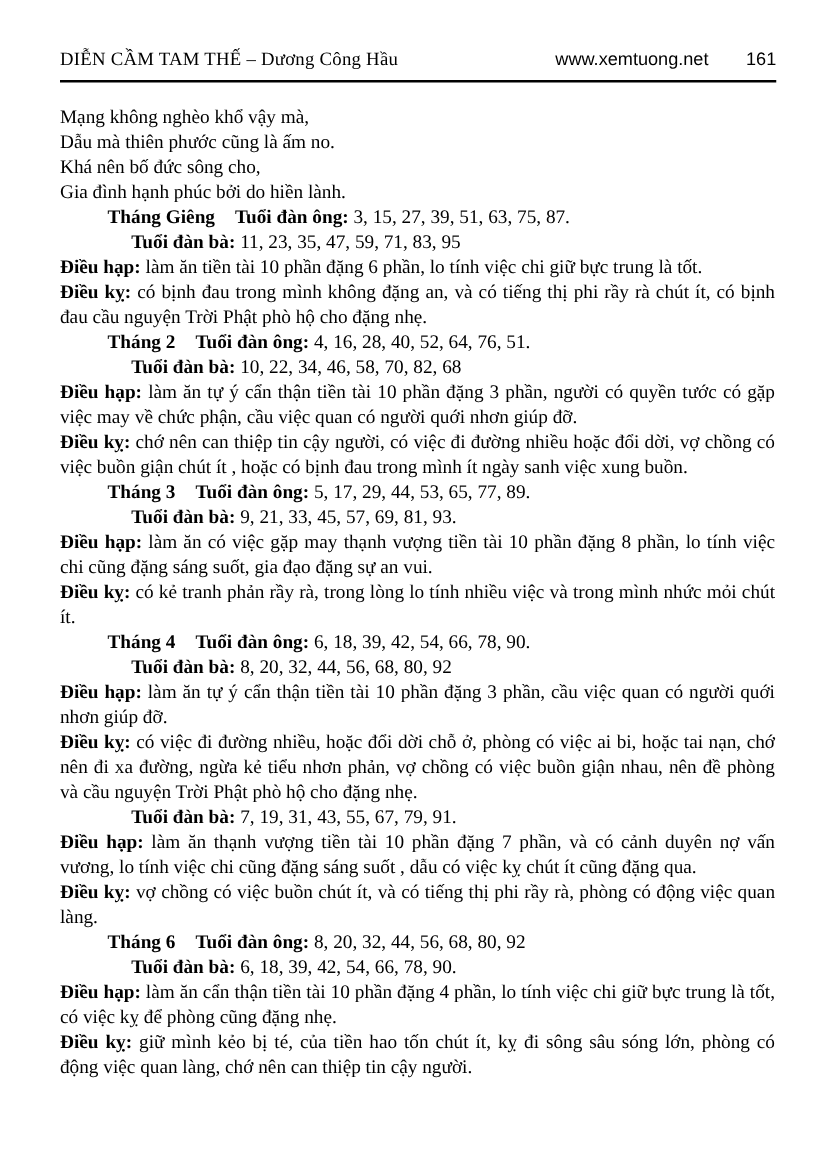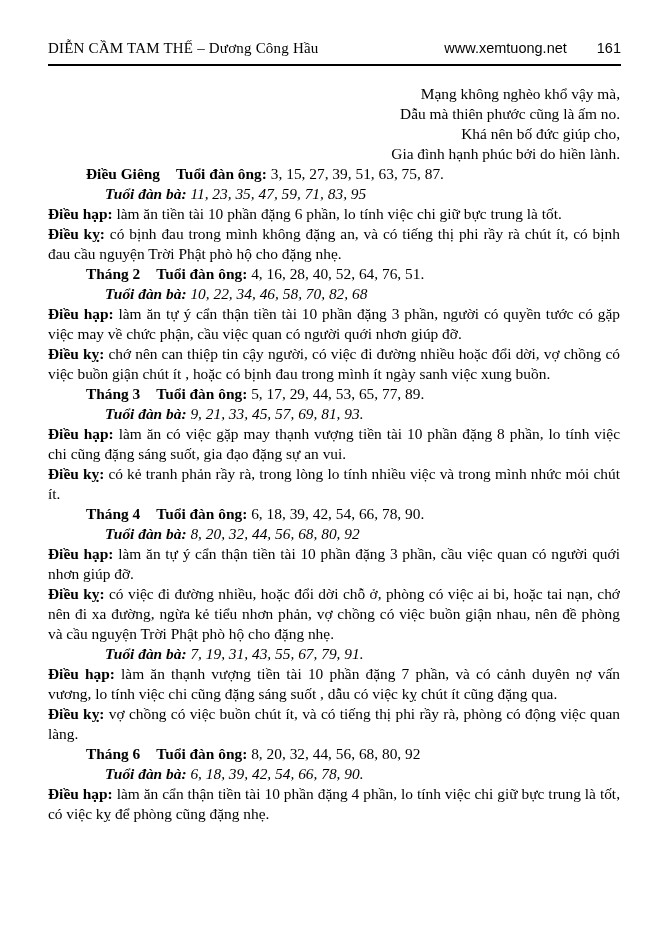--- a/index.html
+++ b/index.html
@@ -38,25 +38,25 @@
     border-top: 2px solid #000;
     margin: 7px 40px 0 48px;
   }
   
   .content {
     margin: 18px 41px 0 48px;
     width: 572px;
     font-size: 15.4px;
     line-height: 20px;
   }
-  .poem { text-align: right; margin-top: 11px; }
+  .poem { text-align: left; margin-top: 11px; }
   .poem-line { white-space: nowrap; }
   .month-head { padding-left: 38px; }
   .month-name { font-weight: bold; margin-right: 16px; }
-  .women-line { padding-left: 57px; font-style: italic; }
+  .women-line { padding-left: 57px; }
   .para {
     margin: 0;
     text-align: justify;
   }
   b { font-weight: bold; }
 </style>
 </head>
 <body>
 
 <div class="page">
@@ -68,26 +68,26 @@
       <span>161</span>
     </span>
   </div>
   <hr class="rule">
 
   <div class="content">
 
     <div class="poem">
       <div class="poem-line">Mạng không nghèo khổ vậy mà,</div>
       <div class="poem-line">Dẫu mà thiên phước cũng là ấm no.</div>
-      <div class="poem-line">Khá nên bố đức giúp cho,</div>
+      <div class="poem-line">Khá nên bố đức sông cho,</div>
       <div class="poem-line">Gia đình hạnh phúc bởi do hiền lành.</div>
     </div>
 
     <section>
-      <div class="month-head"><b class="month-name">Điều Giêng</b><b>Tuổi đàn ông:</b> <span>3, 15, 27, 39, 51, 63, 75, 87.</span></div>
+      <div class="month-head"><b class="month-name">Tháng Giêng</b><b>Tuổi đàn ông:</b> <span>3, 15, 27, 39, 51, 63, 75, 87.</span></div>
       <div class="women-line"><b>Tuổi đàn bà:</b> <span>11, 23, 35, 47, 59, 71, 83, 95</span></div>
       <p class="para"><b>Điều hạp:</b> <span>làm ăn tiền tài 10 phần đặng 6 phần, lo tính việc chi giữ bực trung là tốt.</span></p>
       <p class="para"><b>Điều kỵ:</b> <span>có bịnh đau trong mình không đặng an, và có tiếng thị phi rầy rà chút ít, có bịnh đau cầu nguyện Trời Phật phò hộ cho đặng nhẹ.</span></p>
     </section>
 
     <section>
       <div class="month-head"><b class="month-name">Tháng 2</b><b>Tuổi đàn ông:</b> <span>4, 16, 28, 40, 52, 64, 76, 51.</span></div>
       <div class="women-line"><b>Tuổi đàn bà:</b> <span>10, 22, 34, 46, 58, 70, 82, 68</span></div>
       <p class="para"><b>Điều hạp:</b> <span>làm ăn tự ý cẩn thận tiền tài 10 phần đặng 3 phần,  người có quyền tước có gặp việc may về chức phận,  cầu việc quan có người quới nhơn giúp đỡ.</span></p>
       <p class="para"><b>Điều kỵ:</b> <span>chớ nên can thiệp tin cậy người, có việc đi đường nhiều hoặc đổi dời, vợ chồng có việc buồn giận chút ít , hoặc có bịnh đau trong mình ít ngày sanh việc xung buồn.</span></p>
@@ -110,16 +110,17 @@
     <section>
       <div class="women-line"><b>Tuổi đàn bà:</b> <span>7, 19, 31, 43, 55, 67, 79, 91.</span></div>
       <p class="para"><b>Điều hạp:</b> <span>làm ăn thạnh vượng tiền tài 10 phần đặng 7 phần, và có cảnh duyên nợ vấn vương, lo tính việc chi cũng đặng sáng suốt , dẫu có việc kỵ chút ít cũng đặng qua.</span></p>
       <p class="para"><b>Điều kỵ:</b> <span>vợ chồng có việc buồn chút ít, và có tiếng thị phi rầy rà, phòng có động việc quan làng.</span></p>
     </section>
 
     <section>
       <div class="month-head"><b class="month-name">Tháng 6</b><b>Tuổi đàn ông:</b> <span>8, 20, 32, 44, 56, 68, 80, 92</span></div>
       <div class="women-line"><b>Tuổi đàn bà:</b> <span>6, 18, 39, 42, 54, 66, 78, 90.</span></div>
       <p class="para"><b>Điều hạp:</b> <span>làm ăn cẩn thận tiền tài 10 phần đặng 4 phần, lo tính việc chi giữ bực trung là tốt, có việc kỵ để phòng cũng đặng nhẹ.</span></p>
+      <p class="para"><b>Điều kỵ:</b> <span>giữ mình kẻo bị té, của tiền hao tốn chút ít, kỵ đi sông sâu sóng lớn, phòng có động việc quan làng, chớ nên can thiệp tin cậy người.</span></p>
     </section>
 
   </div>
 </div>
 
 </body></html>

